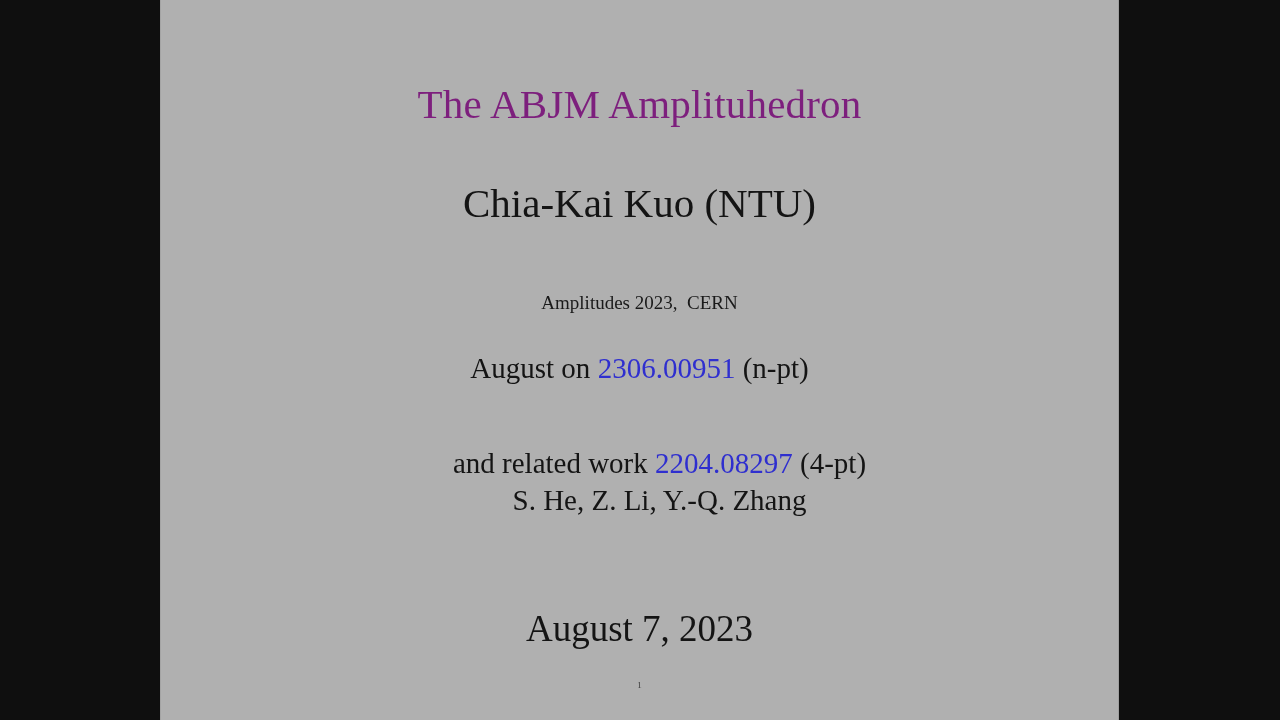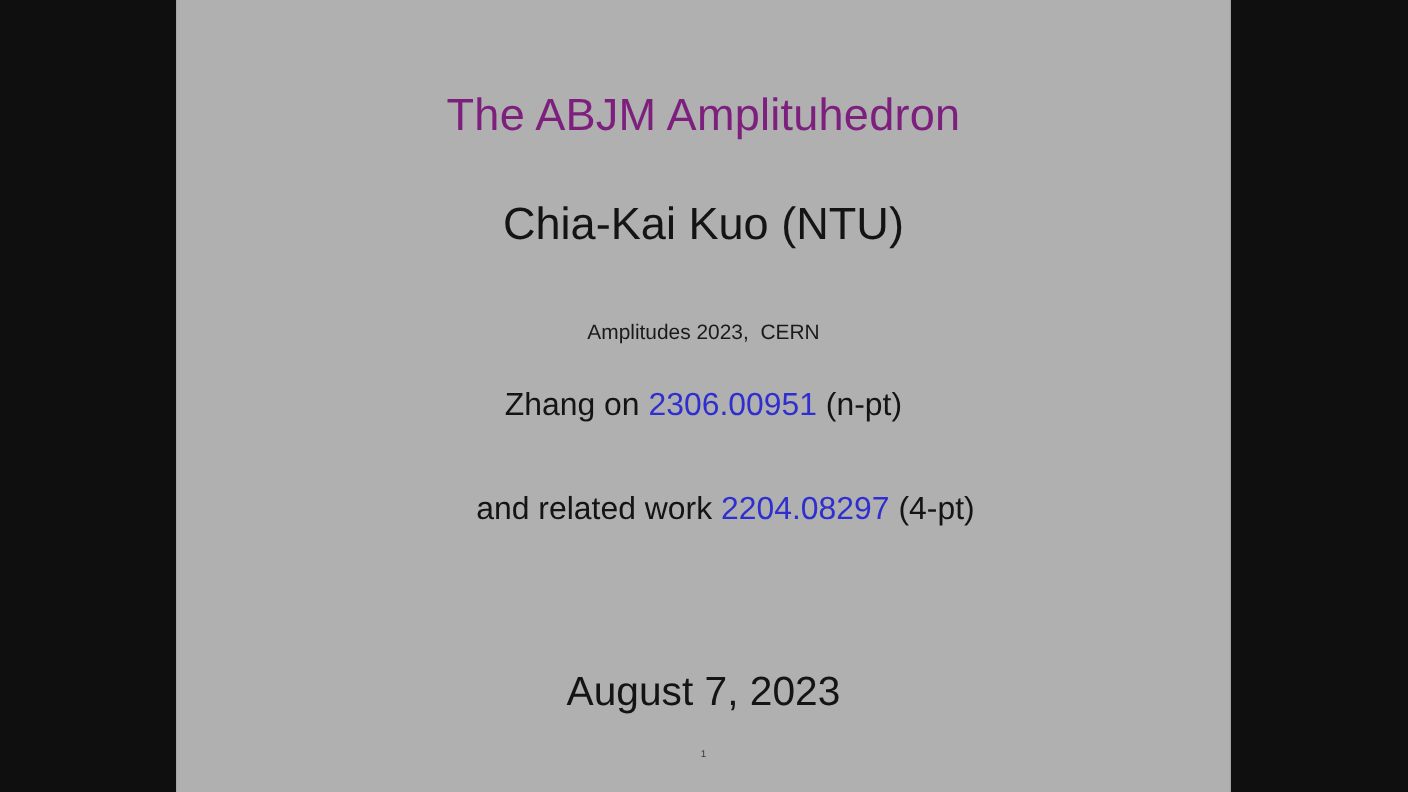--- a/index.html
+++ b/index.html
@@ -9,21 +9,21 @@
     width: 1280px;
     height: 720px;
     overflow: hidden;
   }
 
   #viewport {
     position: relative;
     width: 1280px;
     height: 720px;
     background: #fef9c3;
-    font-family: Liberation Sans, sans-serif;
+    font-family: Liberation Serif, serif;
     border-radius: 12px;
   }
 
   
   .letterbox {
     position: absolute;
     top: 0;
     height: 720px;
     background: #0f0f0f;
   }
@@ -134,25 +134,26 @@
 
   <div id="slide">
 
     <div class="slide-title">The ABJM Amplituhedron</div>
 
     <div class="speaker">Chia-Kai Kuo (NTU)</div>
 
     <div class="venue">Amplitudes 2023,  CERN</div>
 
     <div class="refblock primary">
-      <span class="refline"><span>Zhang on </span><a class="arxiv-link">2306.00951</a><span> (n-pt)</span></span>
+      <span class="refline"><span>August on </span><a class="arxiv-link">2306.00951</a><span> (n-pt)</span></span>
     </div>
 
     <div class="refblock related">
       <span class="refline"><span>and related work </span><a class="arxiv-link">2204.08297</a><span> (4-pt)</span></span>
+      <span class="refline">S. He, Z. Li, Y.-Q. Zhang</span>
     </div>
 
     <div class="date">August 7, 2023</div>
 
     <div class="page-number">1</div>
 
   </div>
 </div>
 
 </body></html>

